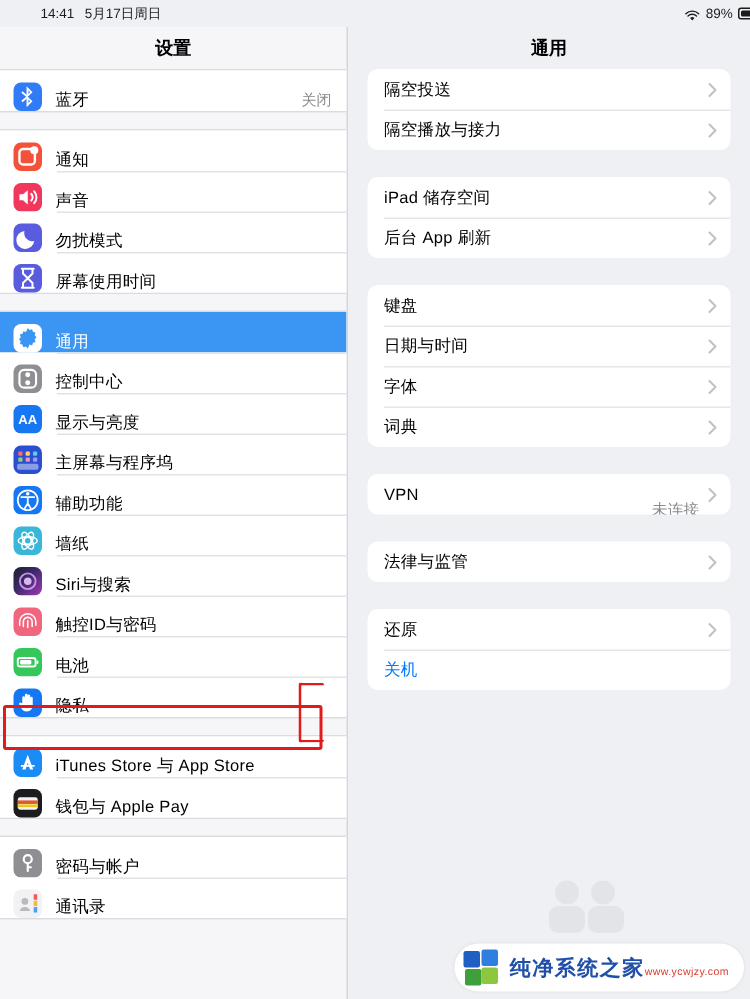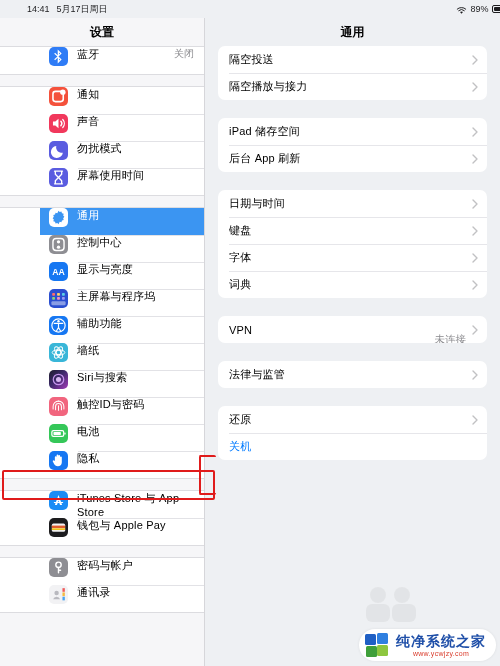--- a/index.html
+++ b/index.html
@@ -28,33 +28,32 @@
     padding: 1px; display: inline-block;
   }
   .batt-fill { display: block; height: 100%; width: 89%; background: #1c1c1e; border-radius: 1px; }
   .batt-cap { width: 1.5px; height: 4px; background: #1c1c1e; margin-left: 1px; border-radius: 0 1px 1px 0; opacity: .45; }
 
   
   .split { position: absolute; top: 18px; left: 0; width: 500px; height: 648px; display: flex; }
 
   
   .sidebar {
-    width: 205px; height: 100%; background: #f6f6f8; overflow: hidden;
+    width: 232px; height: 100%; background: #f6f6f8; overflow: hidden;
     border-right: 1px solid #d6d6da; position: relative;
   }
   .sb-title {
     height: 28px; display: flex; align-items: center; justify-content: center;
     font-size: 12px; font-weight: bold; color: #000;
   }
   .sb-gap { height: 11px; }
   .sb-group { background: #ffffff; border-top: 1px solid #dcdce0; border-bottom: 1px solid #dcdce0; }
   .sb-row {
-    height: 27px; display: flex; align-items: flex-start; padding-left: 9px; position: relative;
+    height: 27px; display: flex; align-items: flex-end; padding-left: 9px; position: relative;
     background: #ffffff;
-    margin-left: 40px;
   }
   .sb-row + .sb-row::before {
     content: ""; position: absolute; left: 38px; right: 0; top: 0; height: 1px; background: #e2e2e6;
   }
   .sb-row.selected { background: #3b95f2; }
   .sb-row.selected .sb-label { color: #ffffff; }
   .sb-ico {
     width: 19px; height: 19px; border-radius: 5px; flex: 0 0 19px;
     display: flex; align-items: center; justify-content: center;
     font-size: 10px; color: #fff; font-weight: bold; overflow: hidden;
@@ -123,21 +122,21 @@
     position: absolute; right: 4px; bottom: 5px; display: flex; align-items: center;
     background: #ffffff; border-radius: 16px; padding: 4px 10px 4px 6px; gap: 5px;
     box-shadow: 0 0 3px rgba(0,0,0,.08);
   }
   .wm-logo { position: relative; width: 26px; height: 24px; flex: 0 0 26px; }
   .wm-sq { position: absolute; width: 11px; height: 11px; border-radius: 1.5px; }
   .wm-s1 { left: 0; top: 1px; background: #1f5fc4; }
   .wm-s2 { left: 12px; top: 0; background: #2f7fe0; }
   .wm-s3 { left: 1px; top: 13px; background: #3f9f3a; }
   .wm-s4 { left: 12px; top: 12px; background: #8dc63f; }
-  .wm-text { display: flex; flex-direction: column; line-height: 1; }
+  .wm-text { display: flex; line-height: 1; align-items: flex-end; }
   .wm-main { font-size: 14px; font-weight: bold; color: #1f4fa8; letter-spacing: 1px; }
   .wm-sub { font-size: 7px; color: #d93b2b; letter-spacing: .3px; margin-top: 2px; text-align: center; }
   .wm-ghost {
     position: absolute; right: 74px; bottom: 44px; opacity: .13;
   }
 </style>
 </head>
 <body>
 
 <div id="screen">
@@ -419,27 +418,27 @@
           <div class="dt-row">
             <span class="dt-label">后台 App 刷新</span>
             <svg class="chev" viewBox="0 0 6 10">
                 <path d="M1 1 L5 5 L1 9" stroke="#6d6d72" stroke-width="1.4" fill="none" stroke-linecap="round" stroke-linejoin="round"></path>
               </svg>
           </div>
         </div>
 
         <div class="dt-group">
           <div class="dt-row">
+            <span class="dt-label">键盘</span>
+            <svg class="chev" viewBox="0 0 6 10">
+                <path d="M1 1 L5 5 L1 9" stroke="#6d6d72" stroke-width="1.4" fill="none" stroke-linecap="round" stroke-linejoin="round"></path>
+              </svg>
+          </div>
+          <div class="dt-row">
             <span class="dt-label">日期与时间</span>
-            <svg class="chev" viewBox="0 0 6 10">
-                <path d="M1 1 L5 5 L1 9" stroke="#6d6d72" stroke-width="1.4" fill="none" stroke-linecap="round" stroke-linejoin="round"></path>
-              </svg>
-          </div>
-          <div class="dt-row">
-            <span class="dt-label">键盘</span>
             <svg class="chev" viewBox="0 0 6 10">
                 <path d="M1 1 L5 5 L1 9" stroke="#6d6d72" stroke-width="1.4" fill="none" stroke-linecap="round" stroke-linejoin="round"></path>
               </svg>
           </div>
           <div class="dt-row">
             <span class="dt-label">字体</span>
             <svg class="chev" viewBox="0 0 6 10">
                 <path d="M1 1 L5 5 L1 9" stroke="#6d6d72" stroke-width="1.4" fill="none" stroke-linecap="round" stroke-linejoin="round"></path>
               </svg>
           </div>

